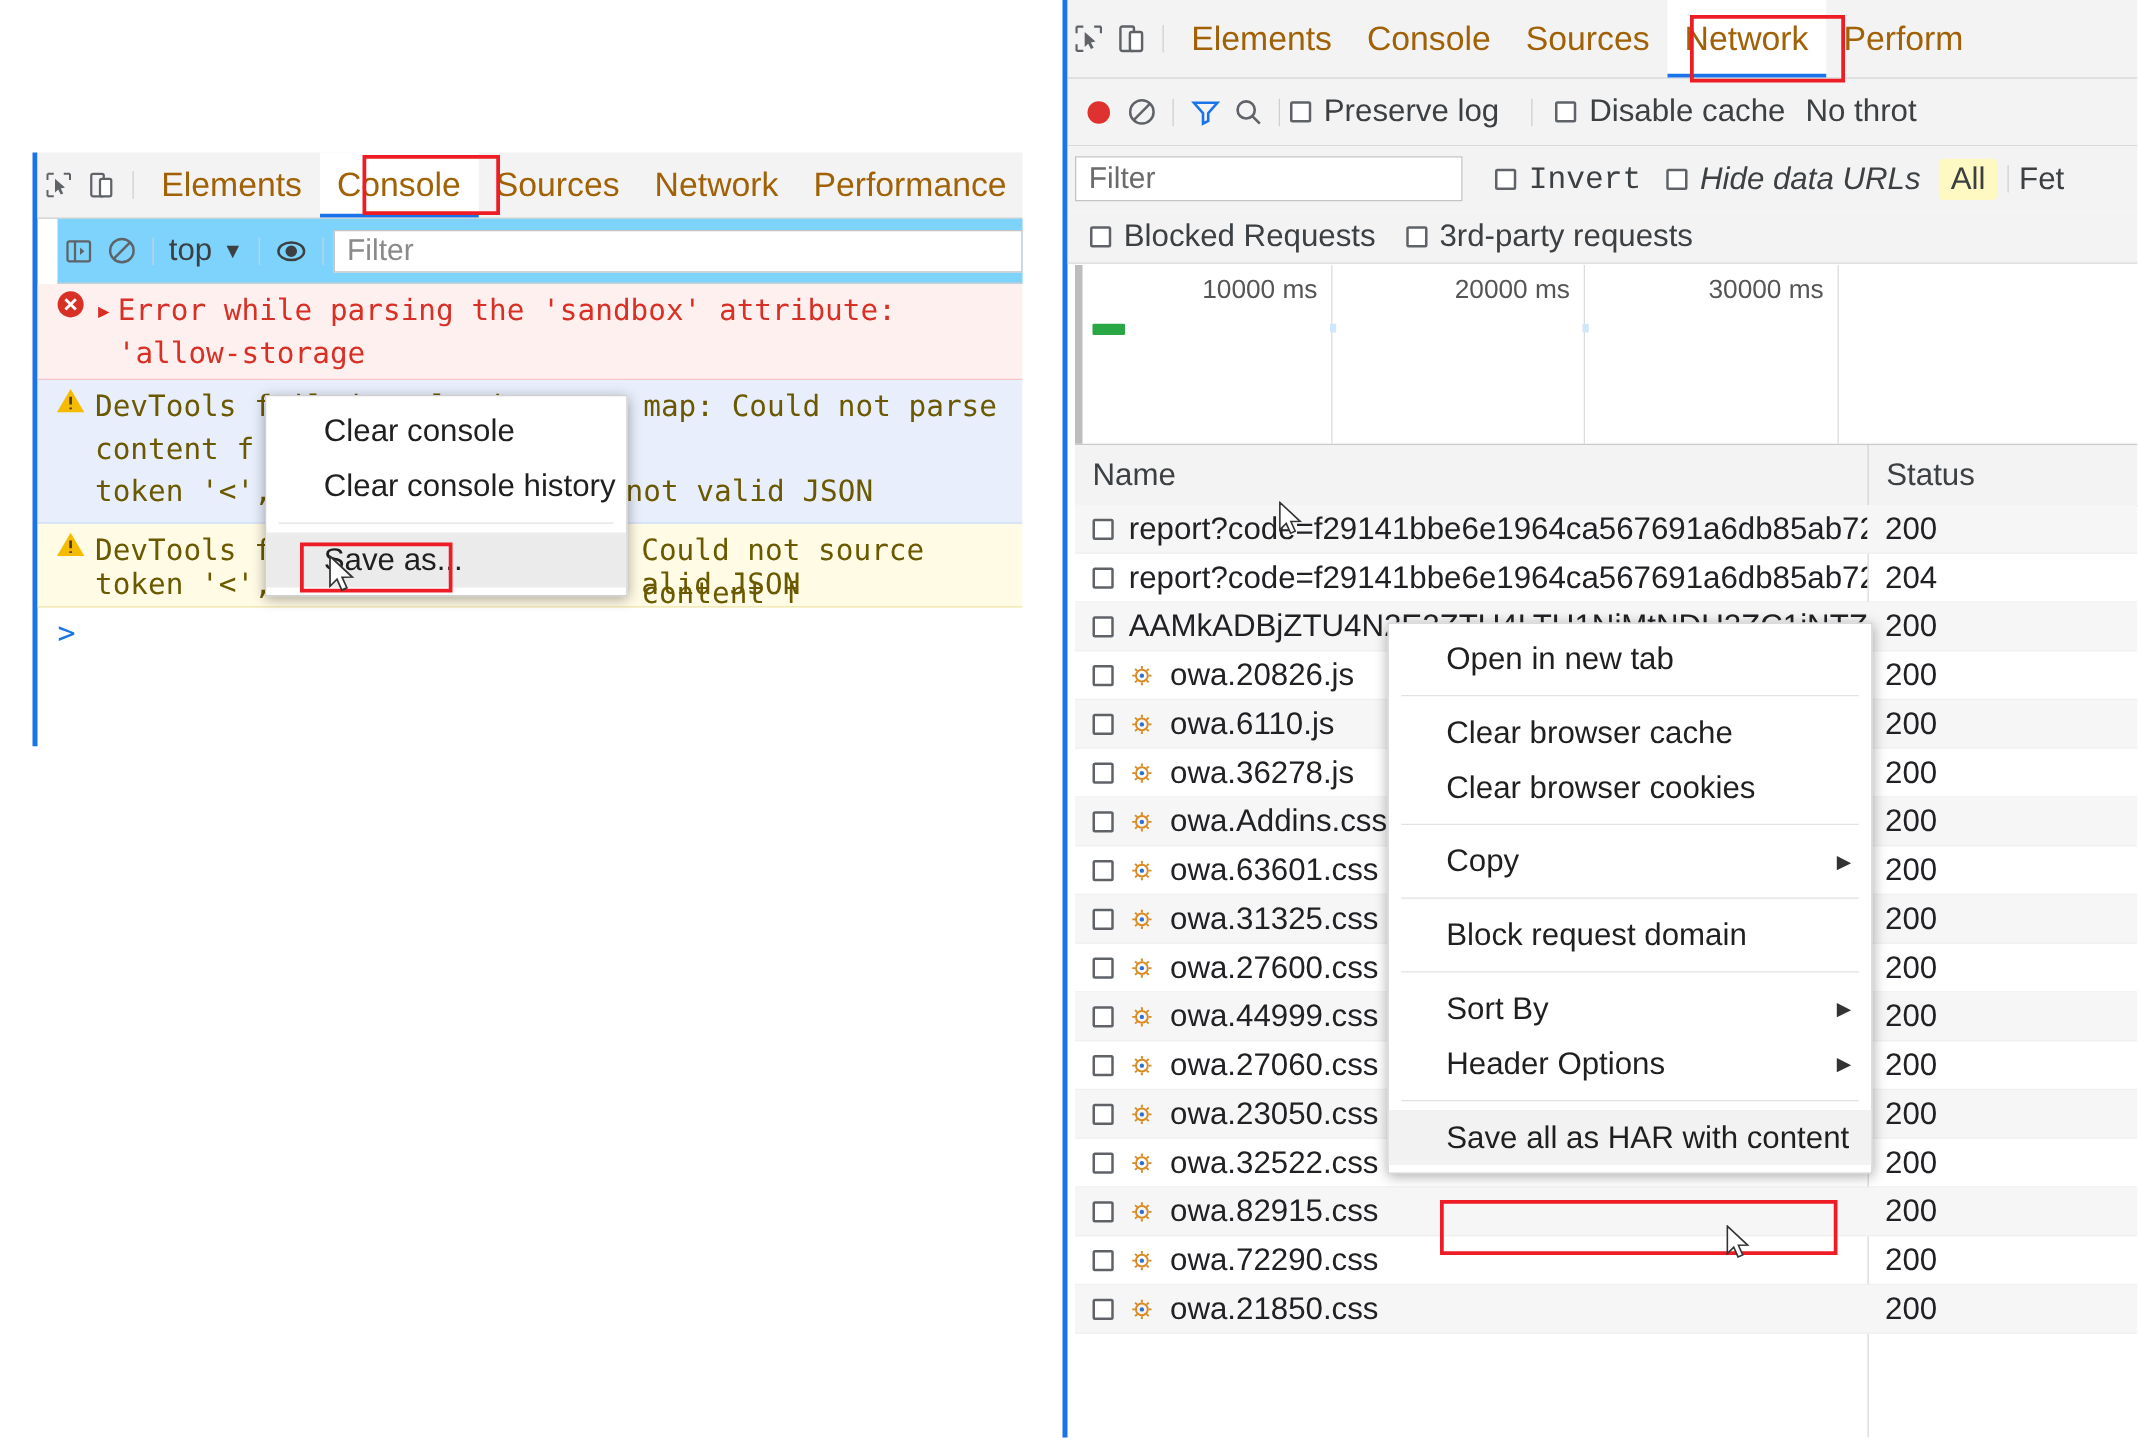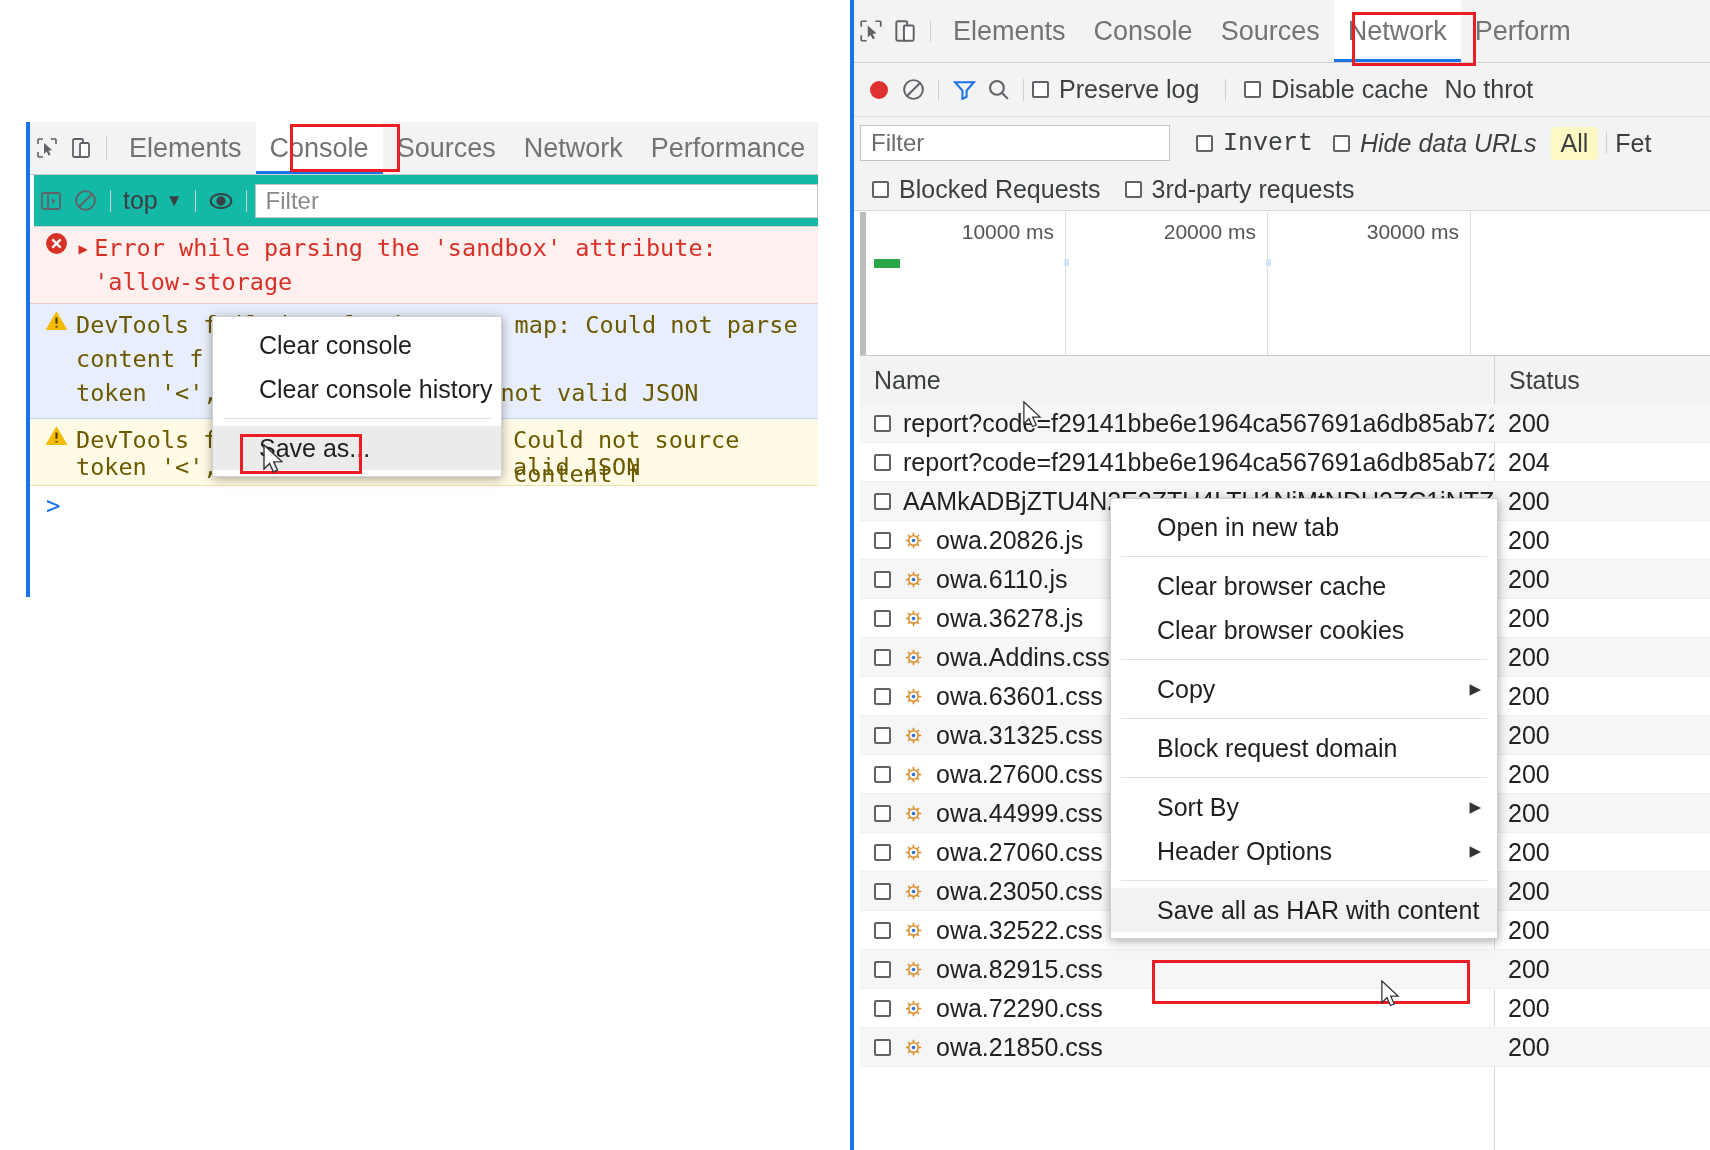--- a/index.html
+++ b/index.html
@@ -17,21 +17,21 @@
     background:#f3f3f3;border-bottom:1px solid #cdcdcd;
     height:100%;box-sizing:border-box;
   }
   .tb-icon{
     width:34px;height:34px;display:flex;align-items:center;justify-content:center;
     color:#5f6368;flex:none;
   }
   .vsep{width:1px;height:22px;background:#cfcfcf;margin:0 8px;flex:none;}
   .tab{
     padding:0 14px;height:100%;display:flex;align-items:center;
-    color:#737373;white-space:nowrap;position:relative;
+    color:#a16207;white-space:nowrap;position:relative;
   }
   .tab.selected{background:#ffffff;}
   .tab.selected:after{
     content:"";position:absolute;left:0;right:0;bottom:0;height:3px;background:#1a73e8;
   }
   .hl-box{
     position:absolute;border:3px solid #ee1c25;box-sizing:border-box;pointer-events:none;
   }
   .chk{
     width:17px;height:17px;border:2px solid #5f6368;border-radius:2px;
@@ -50,21 +50,21 @@
   }
   .ctxsep{height:1px;background:#e2e2e2;margin:7px 10px;}
   .ctxarrow{position:absolute;right:16px;font-size:15px;color:#333;}
   .cursor{position:absolute;width:22px;height:30px;z-index:60;pointer-events:none;}
 
   
   #console-window{left:26px;top:122px;width:792px;height:475px;background:#fff;
     border-left:4px solid #1a73e8;box-sizing:border-box;}
   #console-tabbar{position:absolute;left:0;top:0;right:0;height:53px;font-size:27px;}
   #console-toolbar{
-    position:absolute;left:4px;top:53px;right:0;height:52px;background:#14b8a6;
+    position:absolute;left:16px;top:53px;right:0;height:52px;background:#7dd3fc;
     border-bottom:1px solid #cdcdcd;display:flex;align-items:center;
     font-size:25px;color:#3c4043;box-sizing:border-box;
   }
   .console-filter{
     flex:1;height:34px;background:#fff;border:1px solid #c3c3c3;
     display:flex;align-items:center;padding:0 10px;color:#8a8a8a;font-size:24px;
     margin-right:0;box-sizing:border-box;
   }
   .msg{
     font-family:"DejaVu Sans Mono", monospace;font-size:23.5px;

